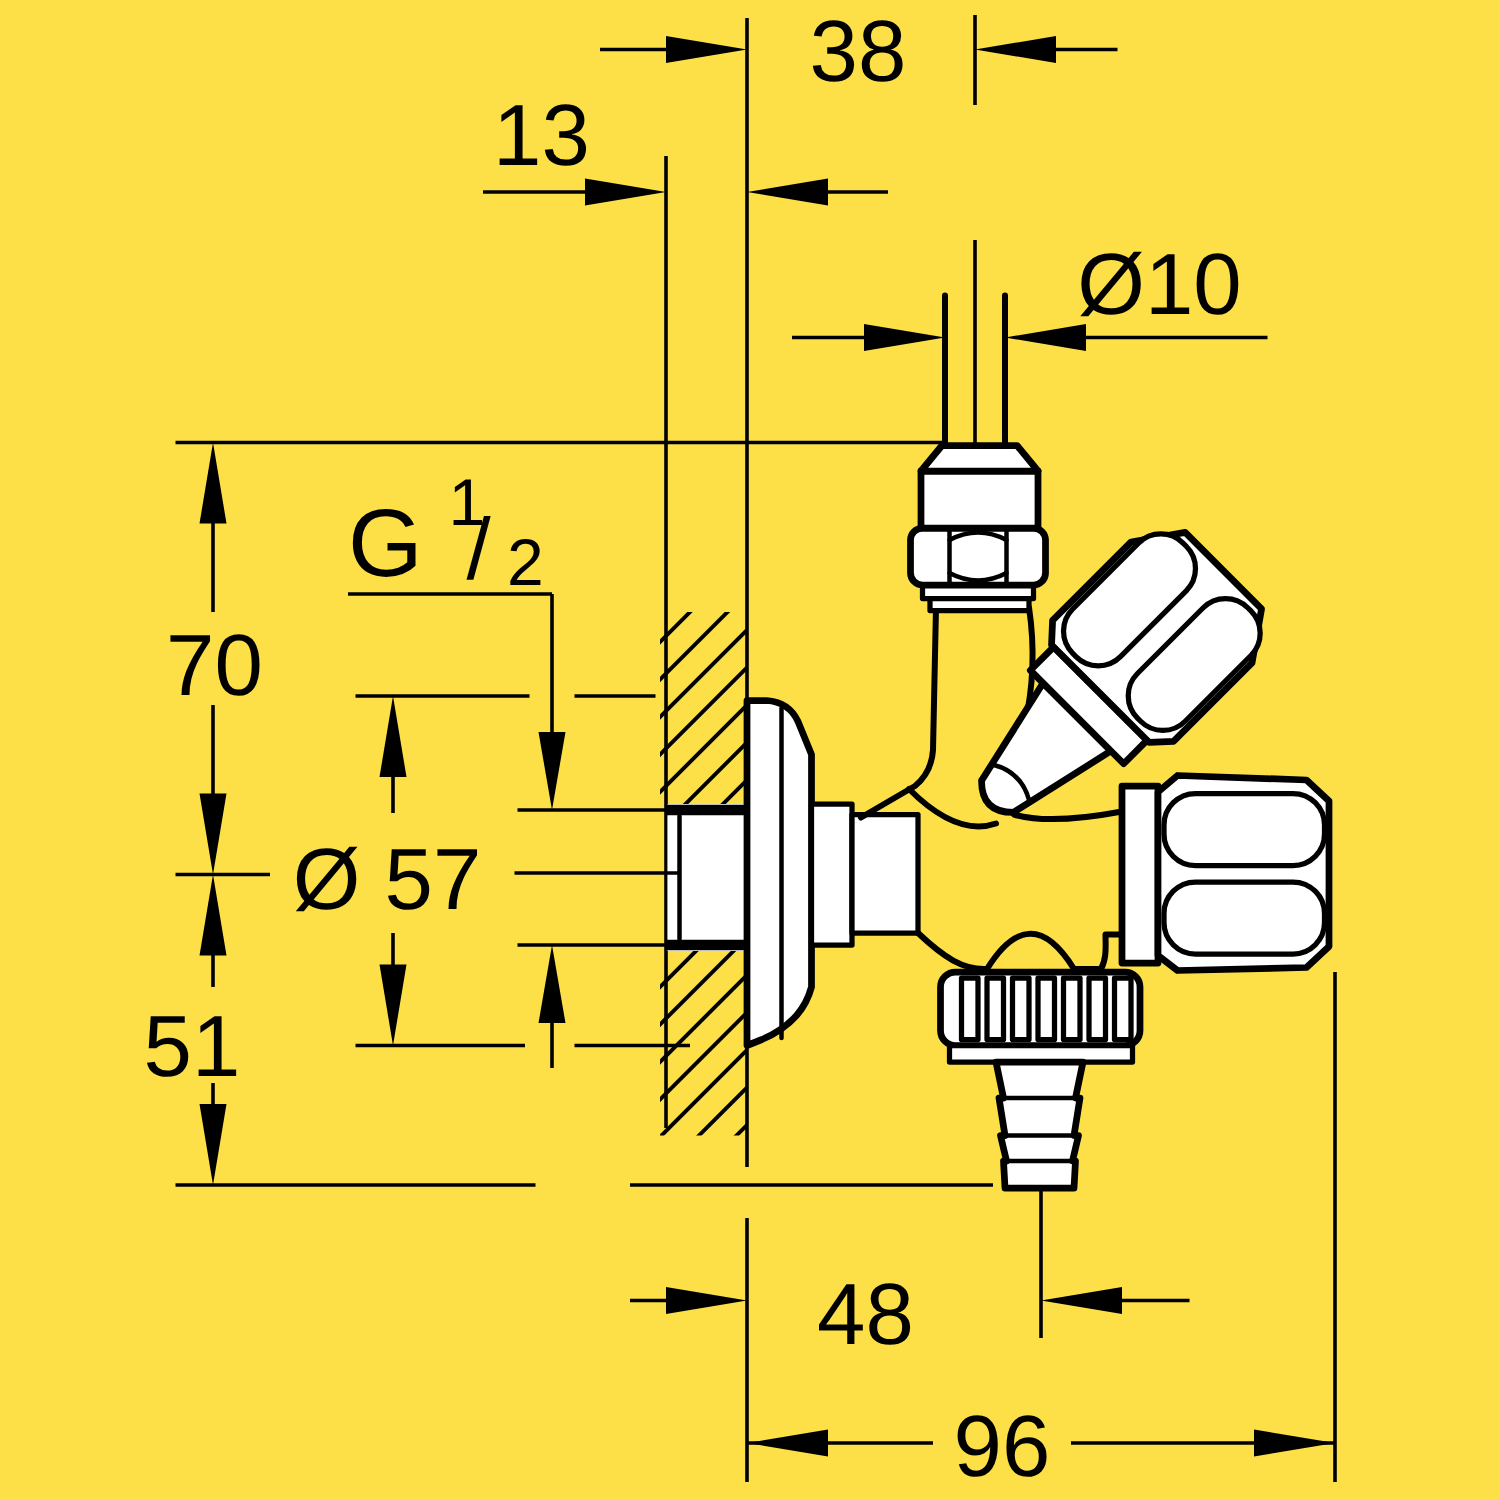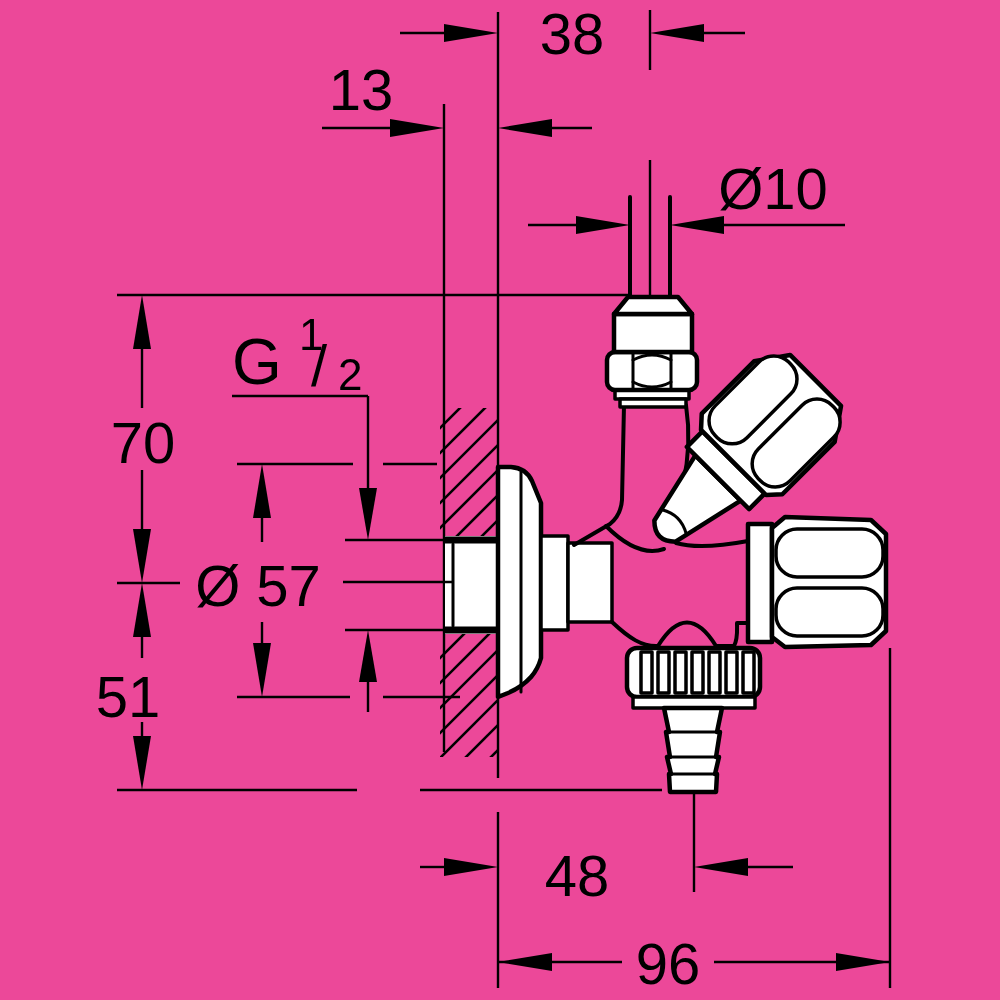--- a/index.html
+++ b/index.html
@@ -1,16 +1,16 @@
 <!DOCTYPE html>
 <html><head>
 <meta charset="utf-8">
 <style>
   html,body{margin:0;padding:0;background:#ffffff;}
-  .stage{width:1000px;height:1000px;background:#ec4899;position:relative;}
+  .stage{width:1000px;height:1000px;background:#fde047;position:relative;}
   svg text{font-family:"Liberation Sans",sans-serif;fill:#000;}
   .outline{fill:#fff;stroke:#000;stroke-width:4.5;stroke-linejoin:round;}
   .outline3{fill:#fff;stroke:#000;stroke-width:3.5;stroke-linejoin:round;}
   .inner{fill:none;stroke:#000;stroke-width:3;stroke-linejoin:round;stroke-linecap:round;}
   .body4{fill:none;stroke:#000;stroke-width:4;stroke-linejoin:round;stroke-linecap:round;}
   .dim{stroke:#000;stroke-width:2.4;fill:none;}
   .thick{stroke:#000;stroke-width:7;fill:none;}
   .hatch{stroke:#000;stroke-width:2.6;fill:none;}
   .arrow{fill:#000;stroke:none;}
   .lbl{font-size:58px;}

